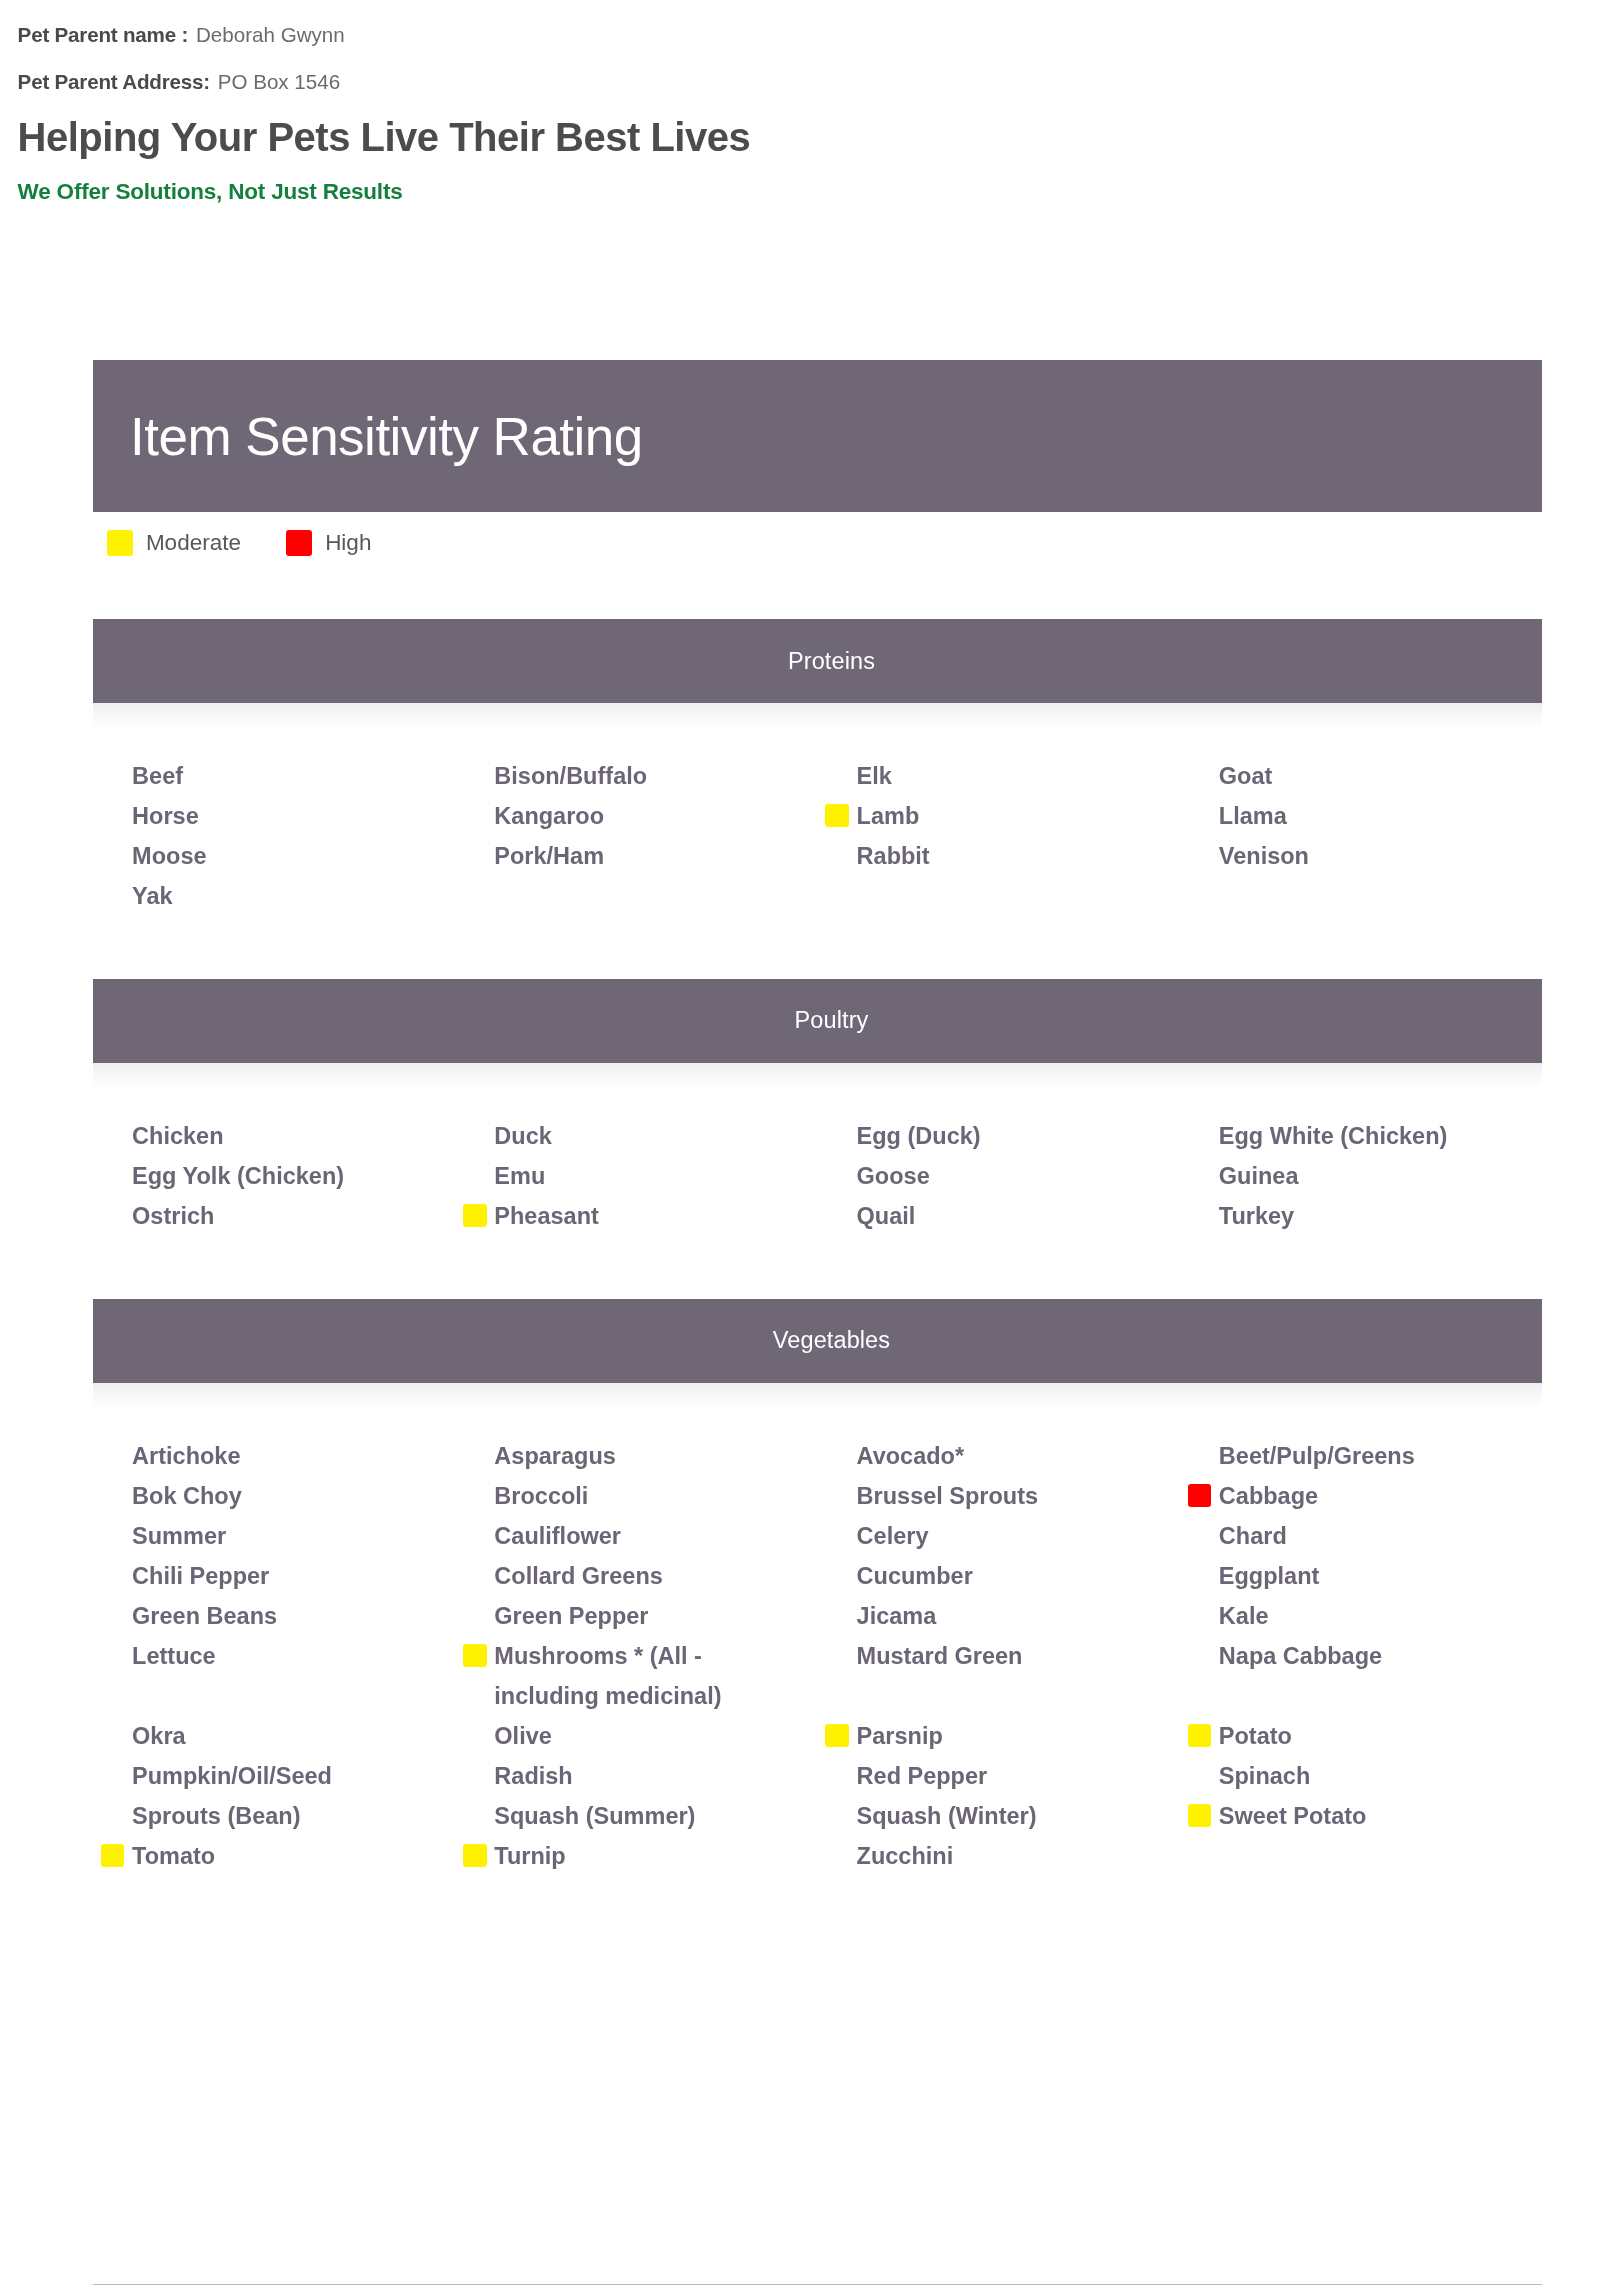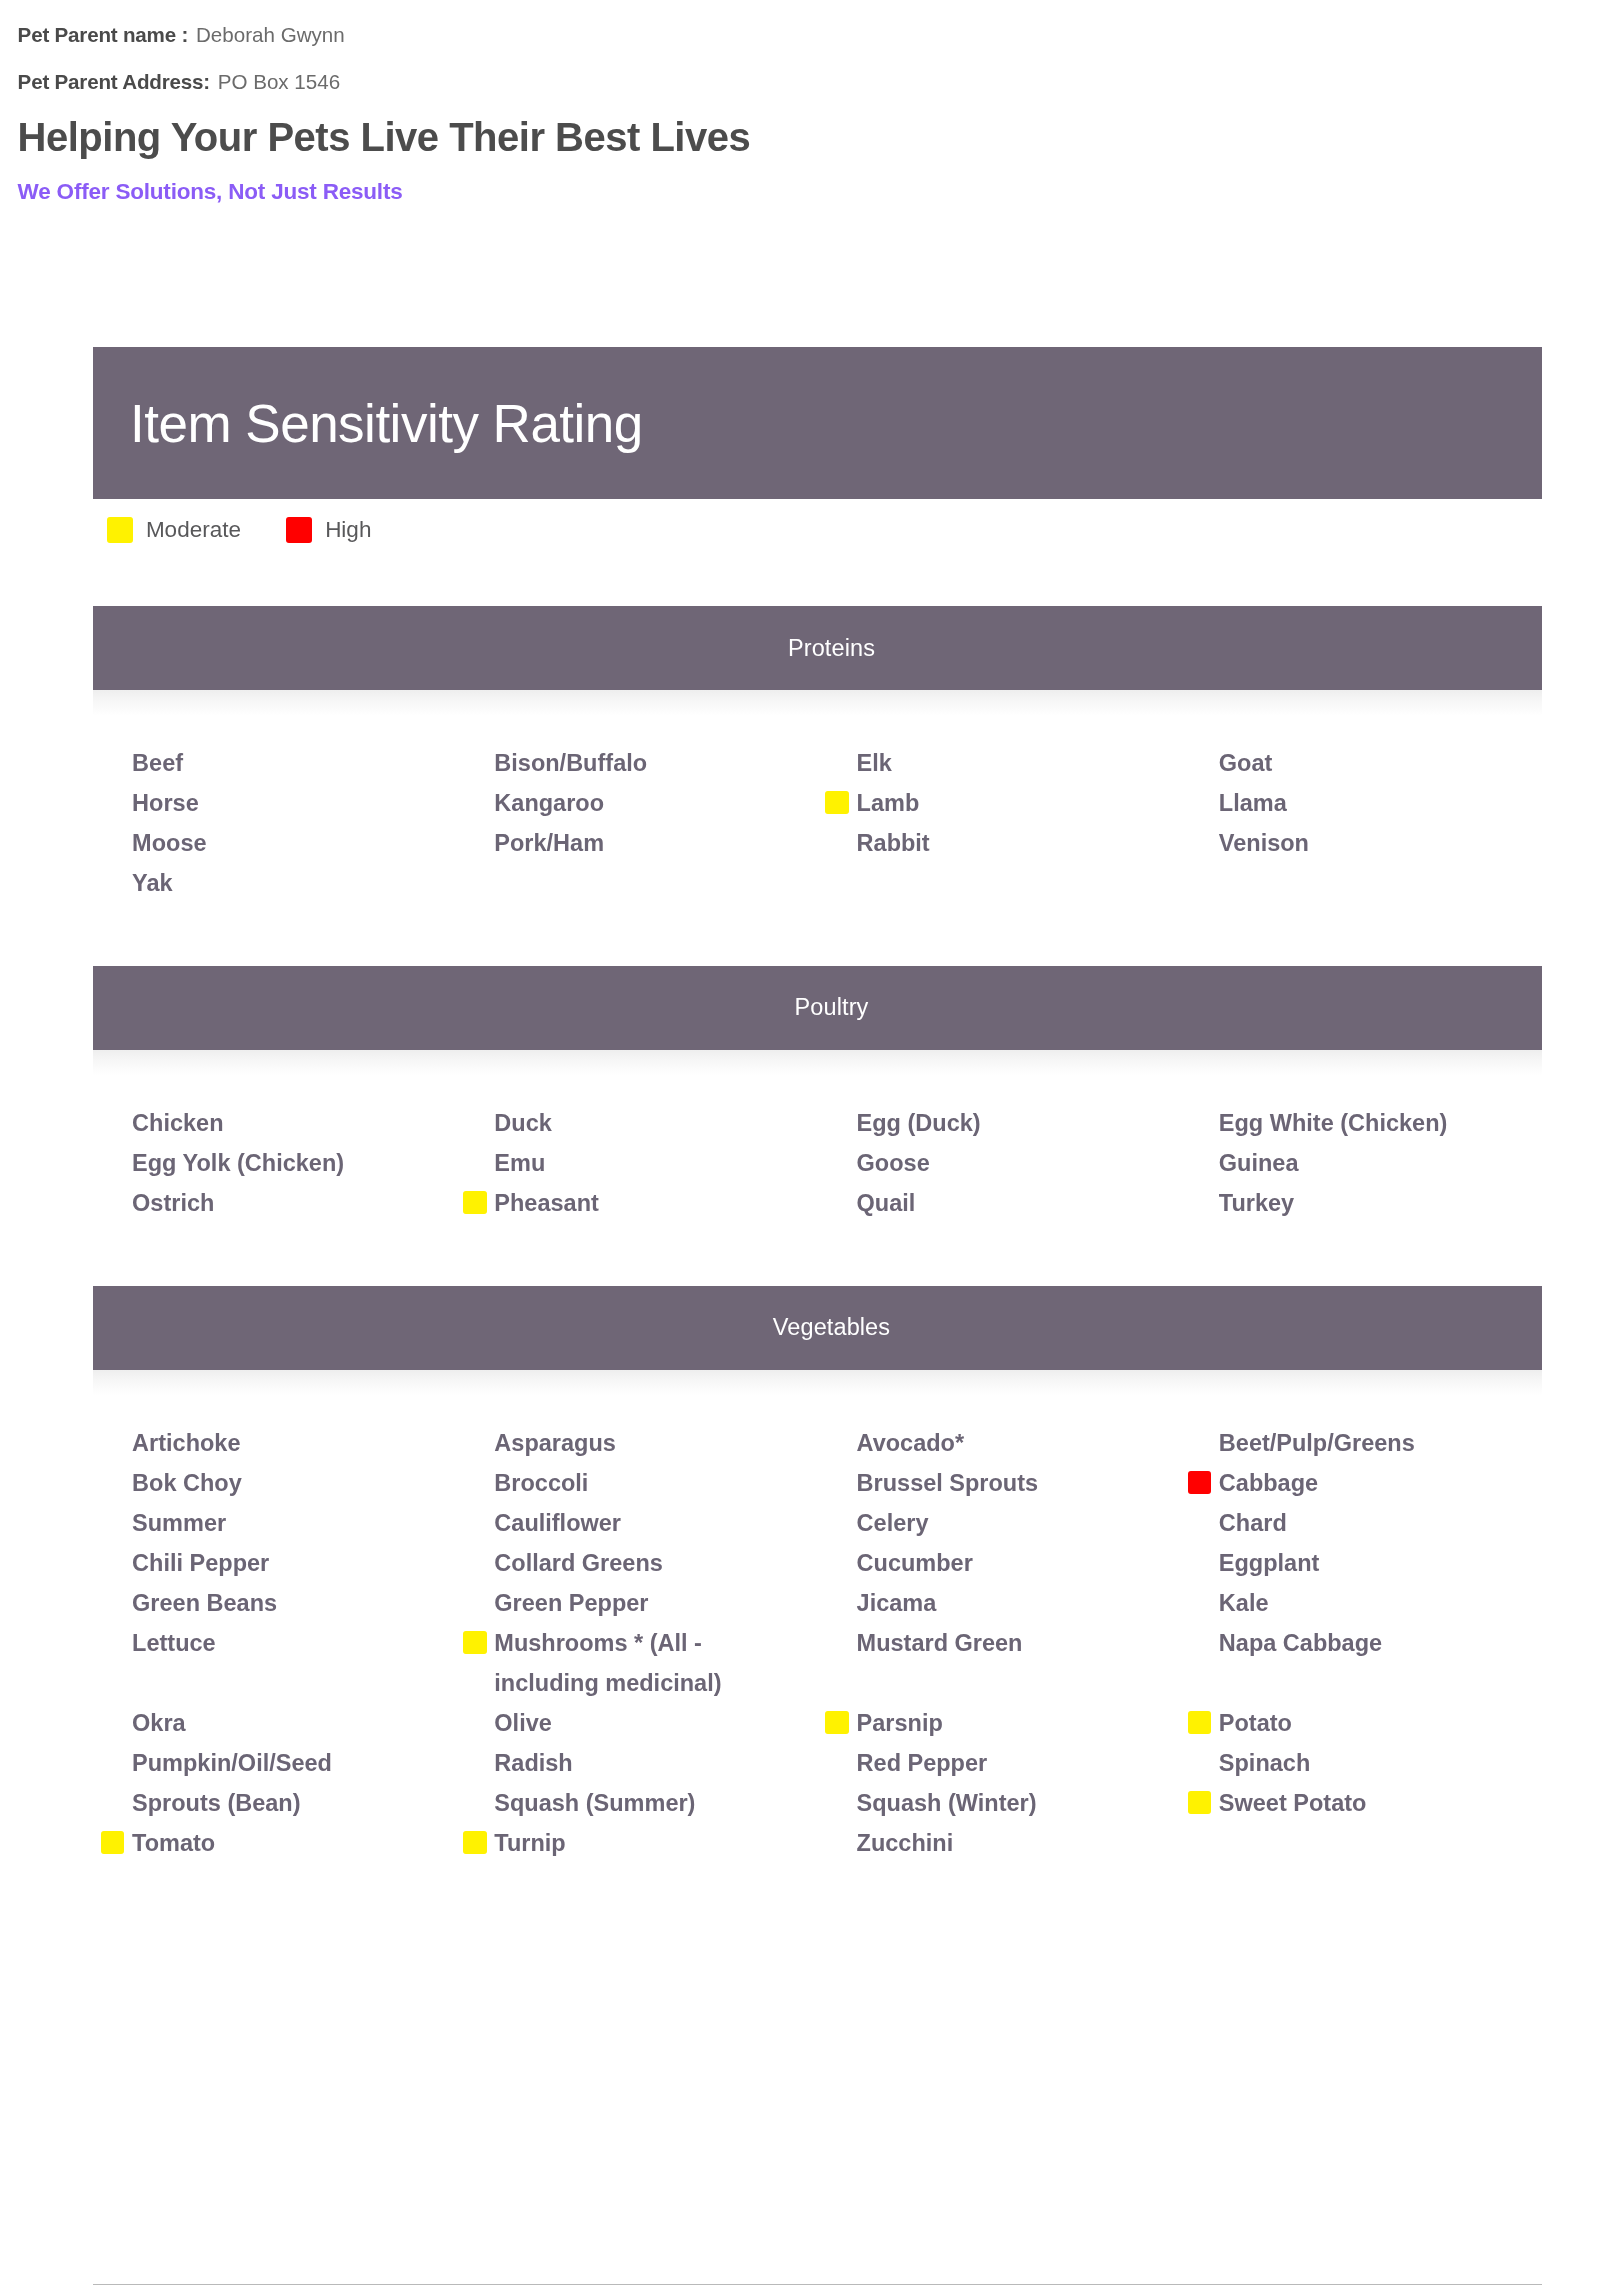--- a/index.html
+++ b/index.html
@@ -42,30 +42,30 @@
     font-size: 40px;
     font-weight: bold;
     color: #4c4c4c;
     margin: 21.6px 0 0 0;
     letter-spacing: -0.5px;
     line-height: 1.1;
   }
   .tagline-sub {
     font-size: 22.5px;
     font-weight: bold;
-    color: #8b5cf6;
+    color: #15803d;
     margin: 19.6px 0 0 0;
     letter-spacing: -0.2px;
   }
 
   
   .sheet {
     position: absolute;
     left: 93px;
-    top: 347px;
+    top: 360px;
     width: 1449px;
   }
 
   .title-banner {
     background: #6f6676;
     height: 152px;
     display: flex;
     align-items: center;
     padding-left: 37px;
   }

